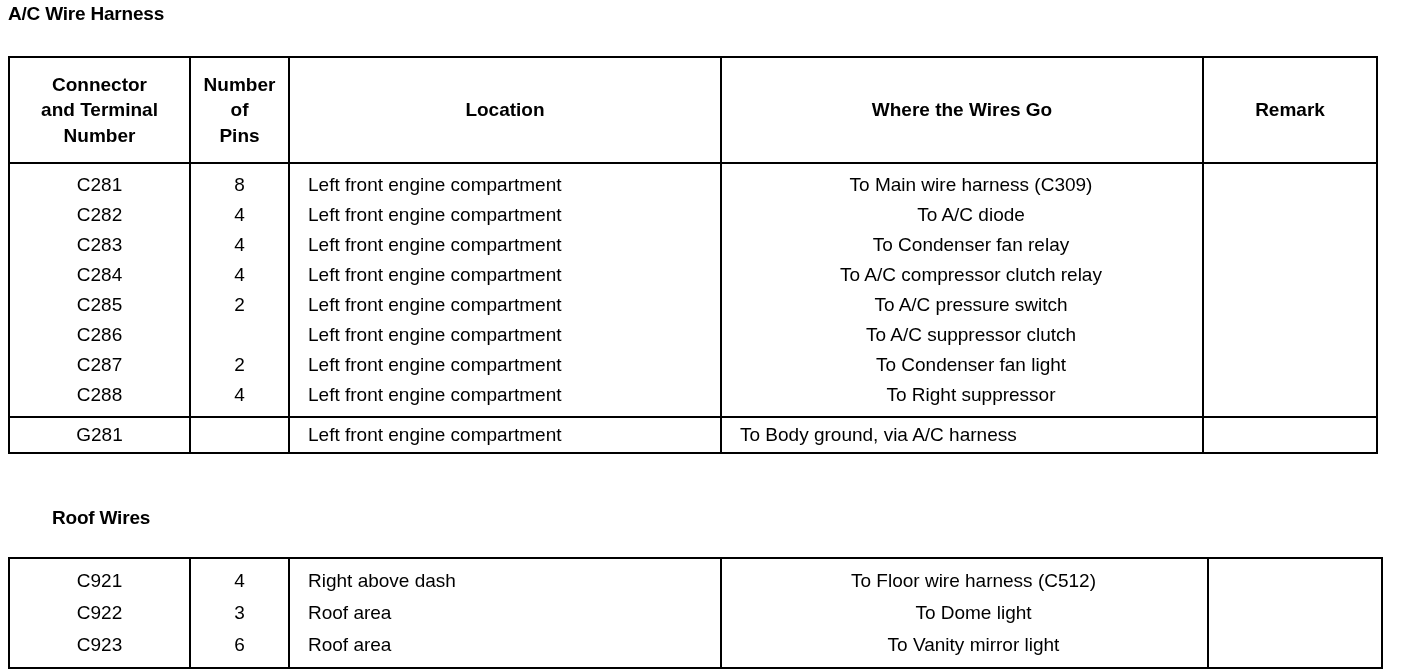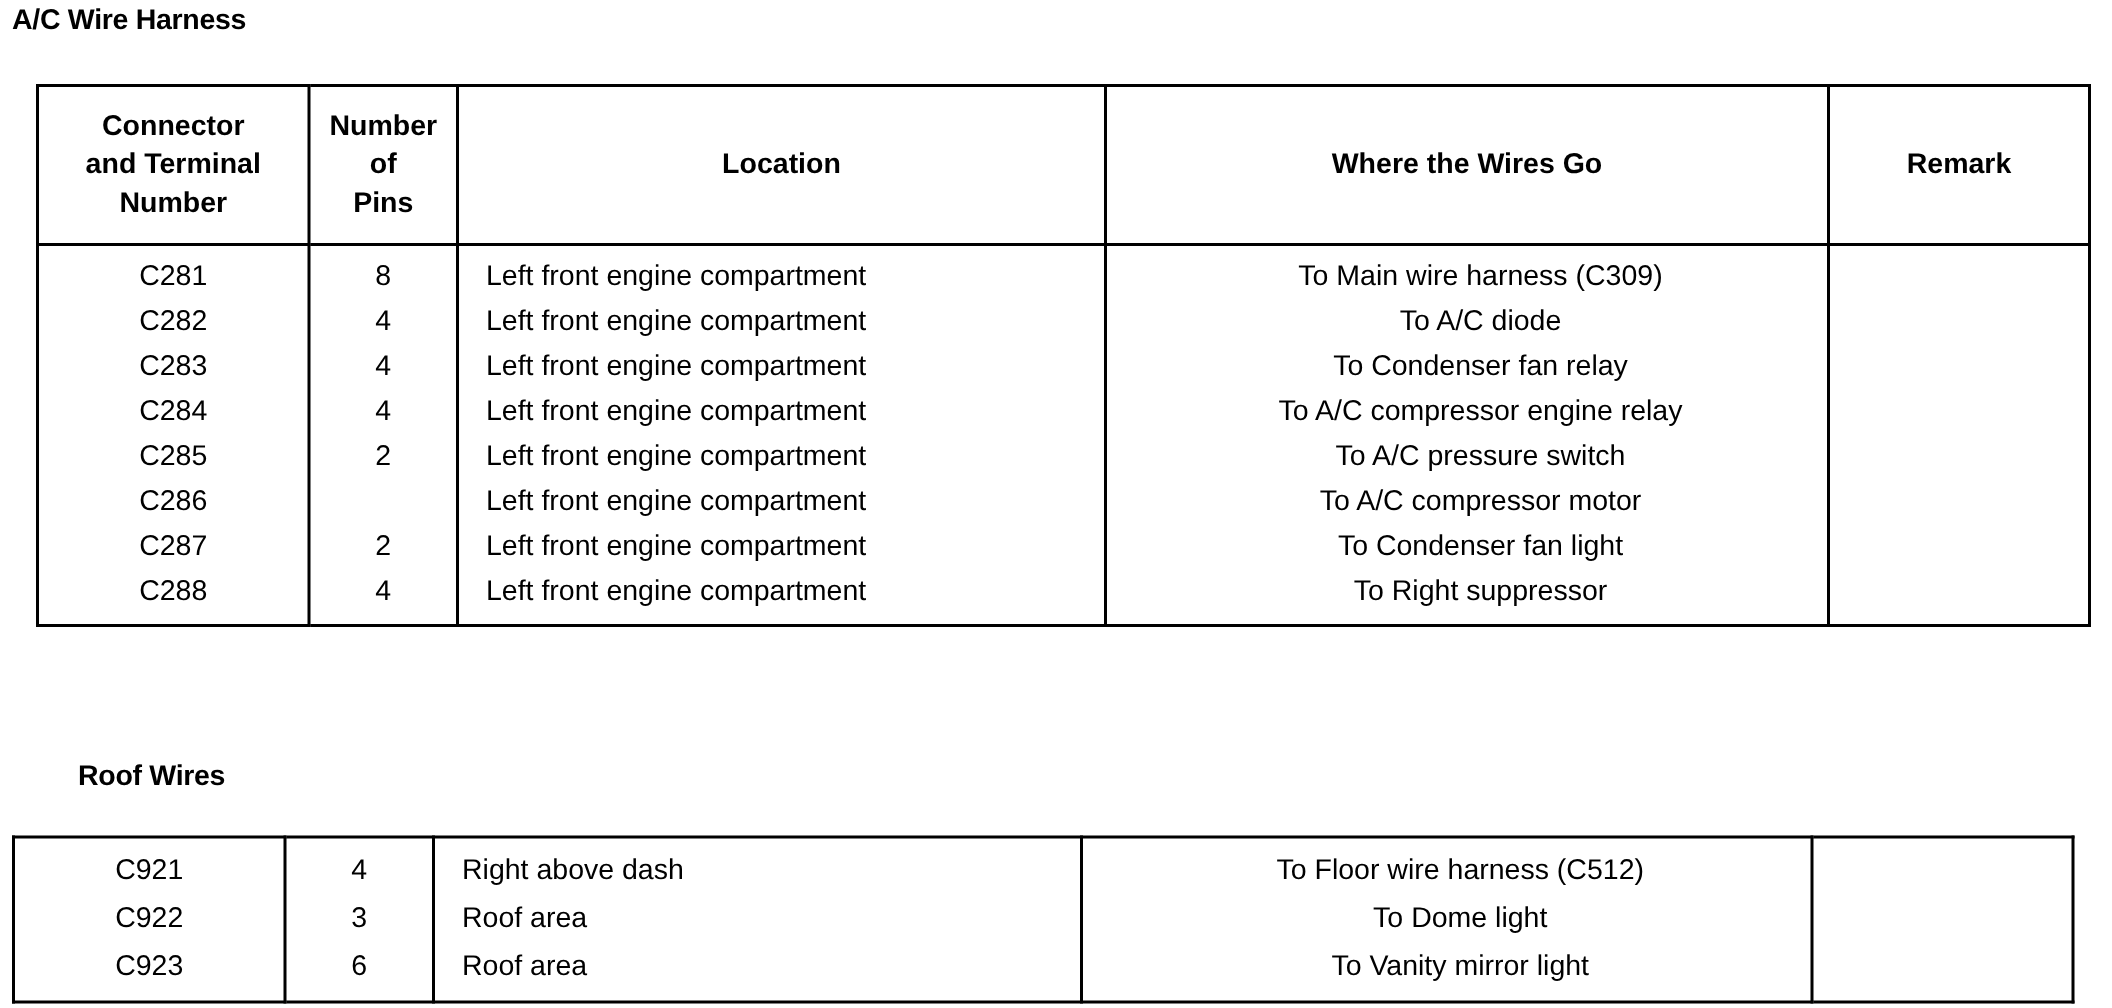--- a/index.html
+++ b/index.html
@@ -77,21 +77,21 @@
   
   .single {
     height: 34px;
     line-height: 34px;
     white-space: nowrap;
   }
   .single.center { text-align: center; }
   .single.left   { text-align: left; padding-left: 18px; }
 
   
-  #table-ac { left: 24px; top: 56px; width: 1368px; }
+  #table-ac { left: 8px; top: 56px; width: 1368px; }
   #table-ac col.c1 { width: 181px; }
   #table-ac col.c2 { width: 99px;  }
   #table-ac col.c3 { width: 432px; }
   #table-ac col.c4 { width: 482px; }
   #table-ac col.c5 { width: 174px; }
 
   
   #table-roof { left: 8px; top: 557px; width: 1373px; }
   #table-roof col.c1 { width: 181px; }
   #table-roof col.c2 { width: 99px;  }
@@ -175,41 +175,58 @@
             <div class="line">Left front engine compartment</div>
             <div class="line">Left front engine compartment</div>
             <div class="line">Left front engine compartment</div>
           </div>
         </td>
         <td class="col-wires">
           <div class="stack pad-top pad-bottom">
             <div class="line">To Main wire harness (C309)</div>
             <div class="line">To A/C diode</div>
             <div class="line">To Condenser fan relay</div>
-            <div class="line">To A/C compressor engine relay</div>
+            <div class="line">To A/C compressor clutch relay</div>
             <div class="line">To A/C pressure switch</div>
-            <div class="line">To A/C compressor motor</div>
+            <div class="line">To A/C suppressor clutch</div>
             <div class="line">To Condenser fan light</div>
             <div class="line">To Right suppressor</div>
           </div>
         </td>
         <td class="col-center">
           <div class="stack pad-top pad-bottom">
             <div class="line"></div>
             <div class="line"></div>
             <div class="line"></div>
             <div class="line"></div>
             <div class="line"></div>
             <div class="line"></div>
             <div class="line"></div>
             <div class="line"></div>
           </div>
         </td>
       </tr>
 
+      <tr>
+        <td>
+          <div class="single center">G281</div>
+        </td>
+        <td>
+          <div class="single center"></div>
+        </td>
+        <td>
+          <div class="single left">Left front engine compartment</div>
+        </td>
+        <td>
+          <div class="single left">To Body ground, via A/C harness</div>
+        </td>
+        <td>
+          <div class="single center"></div>
+        </td>
+      </tr>
     </tbody>
   </table>
 
   <div class="section-title" id="title-roof">Roof Wires</div>
 
   <table class="wire-table" id="table-roof">
     <colgroup>
       <col class="c1">
         <col class="c2">
         <col class="c3">

